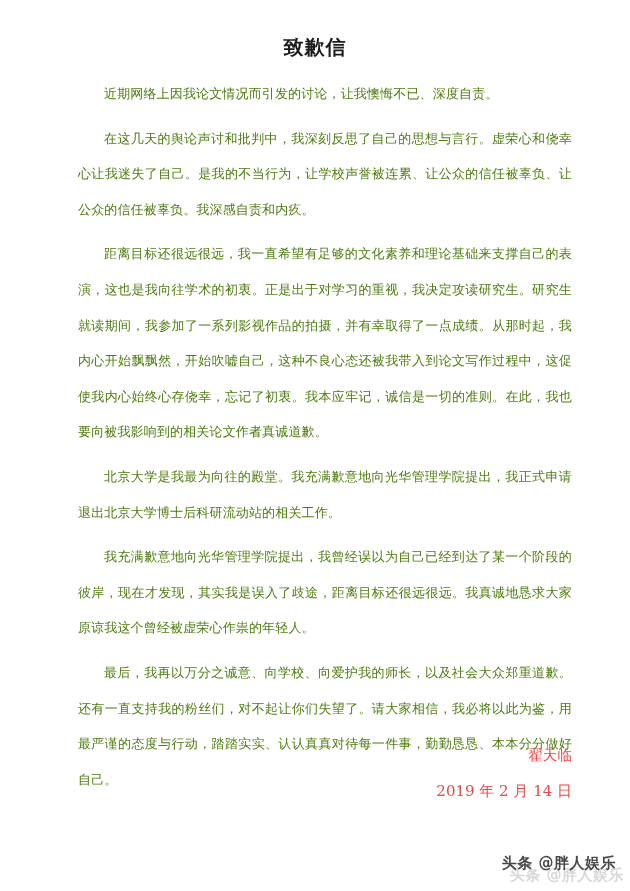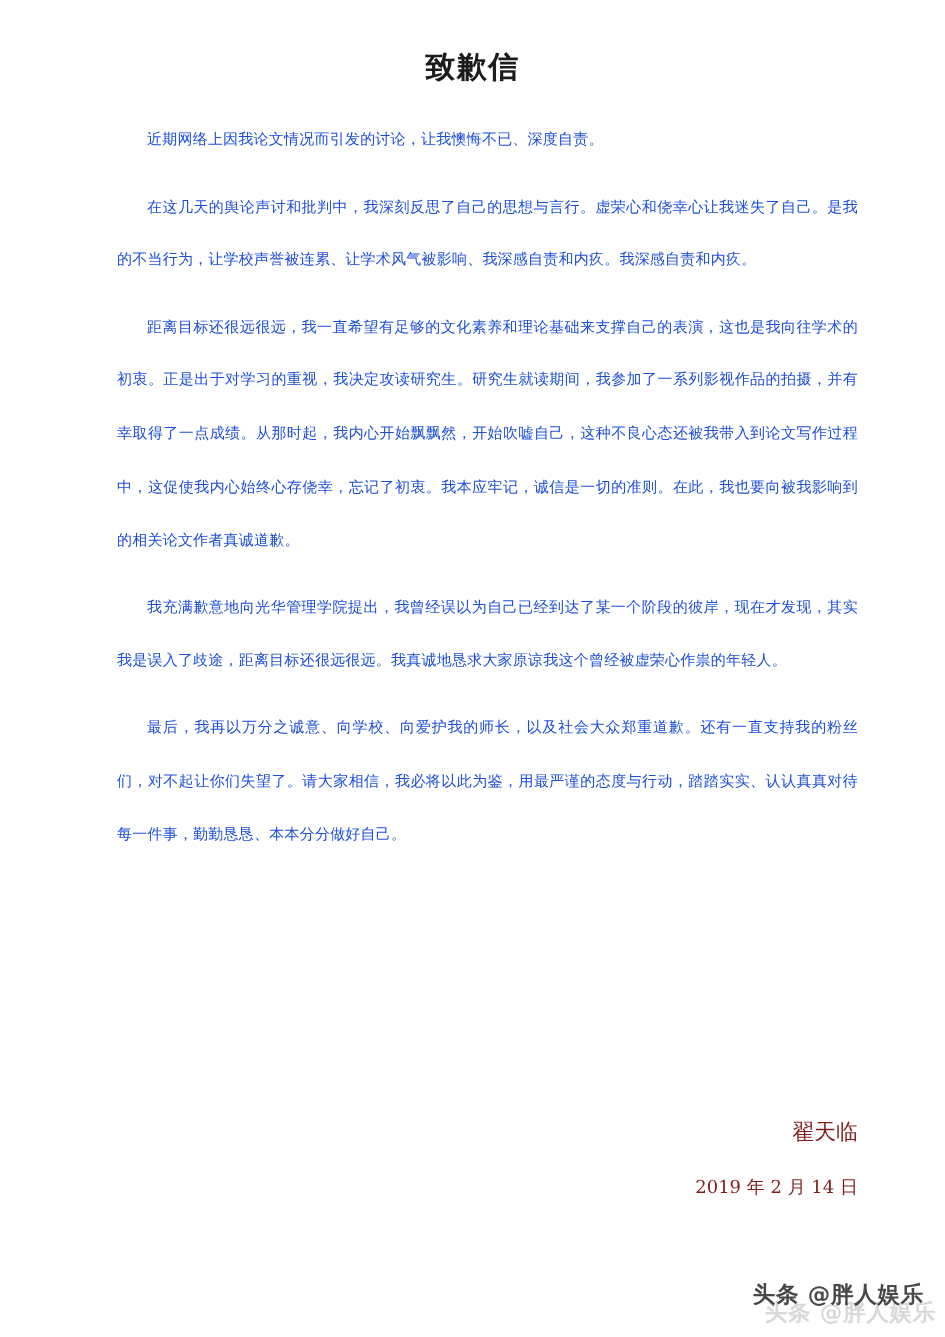--- a/index.html
+++ b/index.html
@@ -27,62 +27,61 @@
     position: absolute;
     top: 32px;
     left: 0;
     width: 630px;
     text-align: center;
     font-size: 20px;
     font-weight: bold;
     letter-spacing: 1px;
     color: #1b1b1b;
     line-height: 30px;
-    font-family: Liberation Mono, monospace;
   }
 
   
   .body-block {
     position: absolute;
     top: 76px;
     left: 78px;
     width: 494px;
   }
 
   .para {
     margin: 0 0 9px 0;
-    font-size: 10px;
+    font-size: 13px;
     line-height: 35.6px;
-    color: #1d4ed8;
+    color: #4d7c0f;
     text-align: justify;
     text-justify: inter-character;
     text-indent: 2em;
     letter-spacing: 0.15px;
     word-break: break-all;
   }
 
   
   .sign-block {
     position: absolute;
     left: 78px;
     width: 494px;
     text-align: right;
-    color: #7f1d1d;
+    color: #ef4444;
   }
 
   .signer {
     top: 744px;
     font-size: 14.6px;
     line-height: 22px;
     padding-right: 52px;
   }
 
   .sign-date {
     top: 780px;
-    font-size: 12px;
+    font-size: 15px;
     line-height: 22px;
     padding-right: 6px;
   }
 
   
   .watermark {
     position: absolute;
     right: 14px;
     bottom: 18px;
     font-family: "DejaVu Sans", "Liberation Sans", sans-serif;
@@ -109,22 +108,23 @@
 </style>
 </head>
 <body>
 
 <div id="page">
 
   <div class="doc-title">致歉信</div>
 
   <div class="body-block">
     <p class="para">近期网络上因我论文情况而引发的讨论，让我懊悔不已、深度自责。</p>
-    <p class="para">在这几天的舆论声讨和批判中，我深刻反思了自己的思想与言行。虚荣心和侥幸心让我迷失了自己。是我的不当行为，让学校声誉被连累、让学术风气被影响、我深感自责和内疚。我深感自责和内疚。</p>
+    <p class="para">在这几天的舆论声讨和批判中，我深刻反思了自己的思想与言行。虚荣心和侥幸心让我迷失了自己。是我的不当行为，让学校声誉被连累、让公众的信任被辜负、让公众的信任被辜负。我深感自责和内疚。</p>
     <p class="para">距离目标还很远很远，我一直希望有足够的文化素养和理论基础来支撑自己的表演，这也是我向往学术的初衷。正是出于对学习的重视，我决定攻读研究生。研究生就读期间，我参加了一系列影视作品的拍摄，并有幸取得了一点成绩。从那时起，我内心开始飘飘然，开始吹嘘自己，这种不良心态还被我带入到论文写作过程中，这促使我内心始终心存侥幸，忘记了初衷。我本应牢记，诚信是一切的准则。在此，我也要向被我影响到的相关论文作者真诚道歉。</p>
+    <p class="para">北京大学是我最为向往的殿堂。我充满歉意地向光华管理学院提出，我正式申请退出北京大学博士后科研流动站的相关工作。</p>
     <p class="para">我充满歉意地向光华管理学院提出，我曾经误以为自己已经到达了某一个阶段的彼岸，现在才发现，其实我是误入了歧途，距离目标还很远很远。我真诚地恳求大家原谅我这个曾经被虚荣心作祟的年轻人。</p>
     <p class="para">最后，我再以万分之诚意、向学校、向爱护我的师长，以及社会大众郑重道歉。还有一直支持我的粉丝们，对不起让你们失望了。请大家相信，我必将以此为鉴，用最严谨的态度与行动，踏踏实实、认认真真对待每一件事，勤勤恳恳、本本分分做好自己。</p>
   </div>
 
   <div class="sign-block signer">翟天临</div>
 
   <div class="sign-block sign-date">2019 年 2 月 14 日</div>
 
   <div class="watermark-ghost">头条 @胖人娱乐</div>
 

